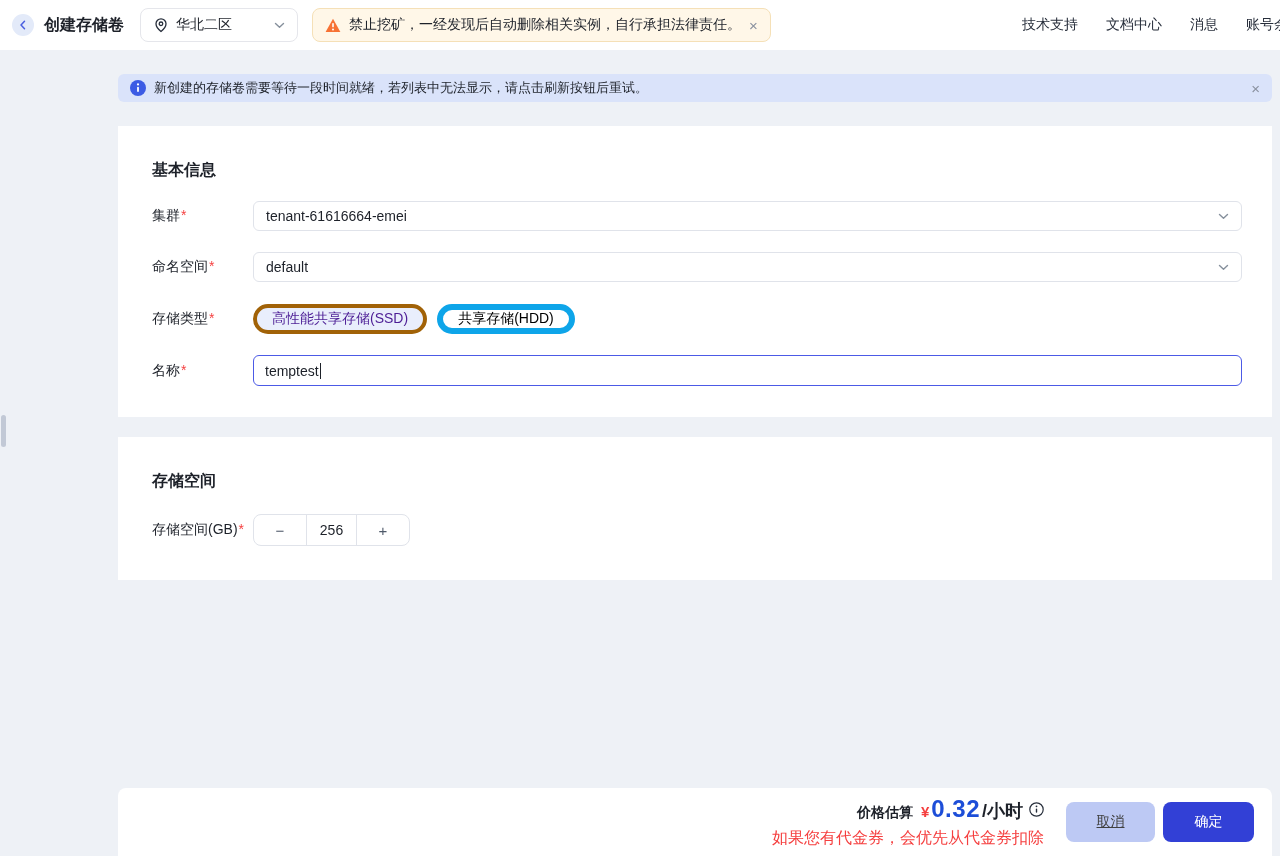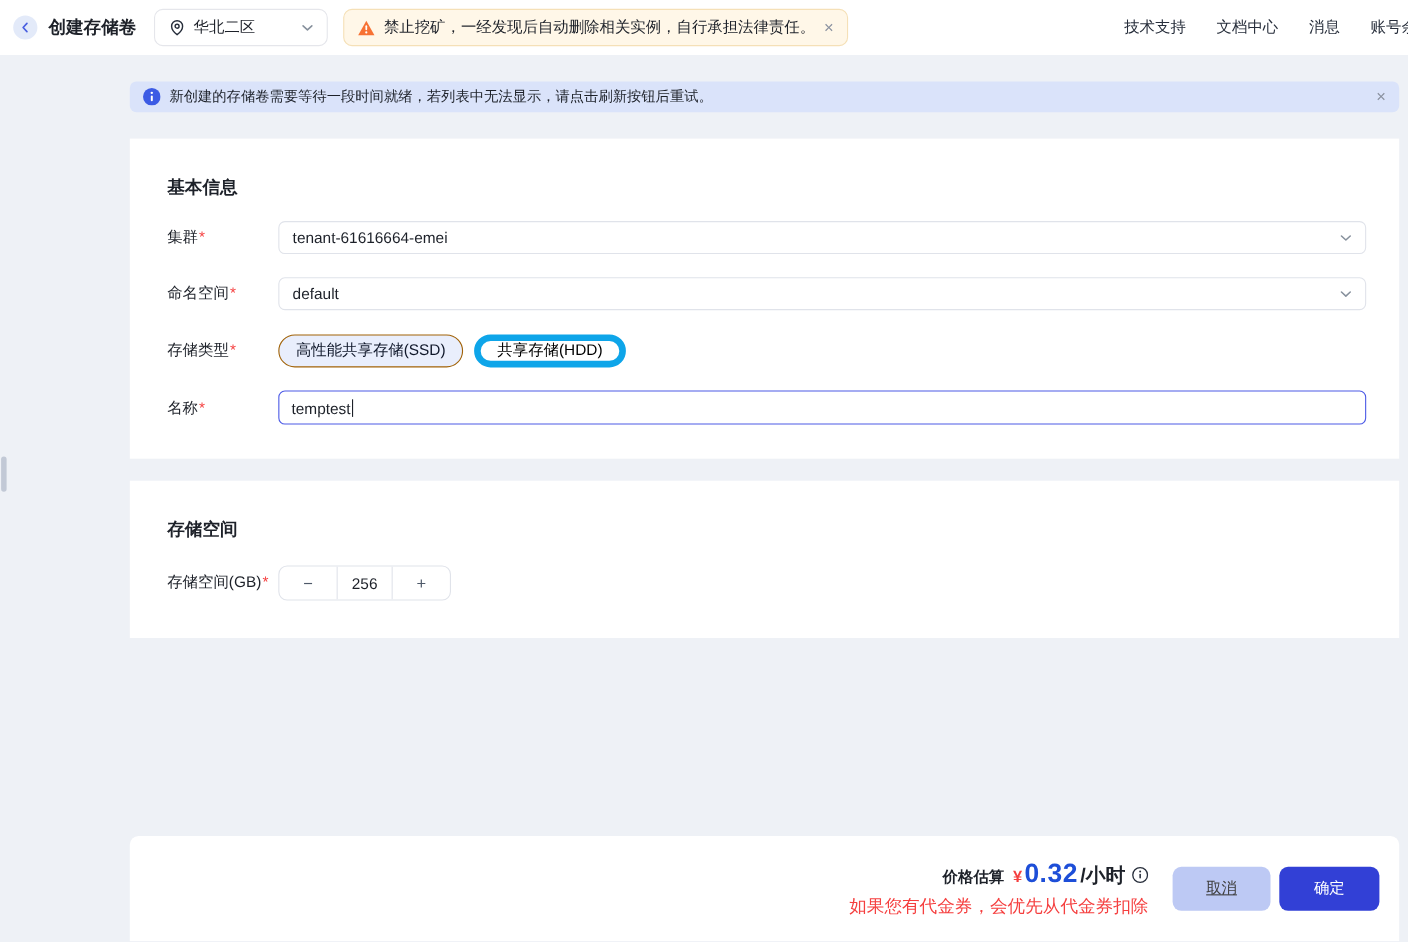--- a/index.html
+++ b/index.html
@@ -72,21 +72,21 @@
     font-size:14px; cursor:pointer;
   }
   .select .chev { margin-left:auto; display:flex; }
 
   .pill-group { display:flex; gap:10px; }
   .pill {
     height:30px; border-radius:15px; padding:0 15px; display:flex;
     align-items:center; font-size:14px; cursor:pointer; background:#fff;
     border:6px solid #0ea5e9; color:#000000;
   }
-  .pill.selected { background:#e9eefc; border:1px solid #a16207; color:#0f172a; }
+  .pill.selected { background:#e9eefc; border:4px solid #a16207; color:#4c1d95; }
 
   .text-input {
     flex:1; height:31px; border:1.5px solid #4c5ae6; border-radius:6px;
     background:#fff; display:flex; align-items:center; padding:0 11px;
     font-size:14px; cursor:text;
   }
   .caret { width:1.5px; height:16px; background:#1d2129; margin-left:1px; }
 
   .stepper {
     display:flex; border:1px solid #e0e3ea; border-radius:8px;
@@ -96,21 +96,21 @@
     width:52px; height:30px; display:flex; align-items:center;
     justify-content:center; font-size:15px; color:#4e5969; cursor:pointer;
   }
   .step-value {
     width:51px; height:30px; border-left:1px solid #e0e3ea; border-right:1px solid #e0e3ea;
     display:flex; align-items:center; justify-content:center; font-size:14px;
   }
 
   
   .footer-card {
-    position:absolute; left:118px; right:8px; bottom:0; height:96px;
+    position:absolute; left:118px; right:8px; bottom:0; height:68px;
     background:#fff; border-radius:8px 8px 0 0; display:flex;
     align-items:center; justify-content:flex-end; padding-right:18px;
   }
   .price-block { text-align:right; margin-right:22px; }
   .price-line1 { display:flex; align-items:baseline; justify-content:flex-end; }
   .price-label { font-size:14px; font-weight:bold; margin-right:8px; }
   .price-cny { font-size:15px; font-weight:bold; color:#f53f3f; margin-right:2px; }
   .price-val { font-size:24px; font-weight:bold; color:#1d4ed8; letter-spacing:0.5px; }
   .price-unit { font-size:18px; font-weight:bold; margin-left:2px; }
   .price-info-icon { display:flex; align-self:center; margin-left:6px; }

